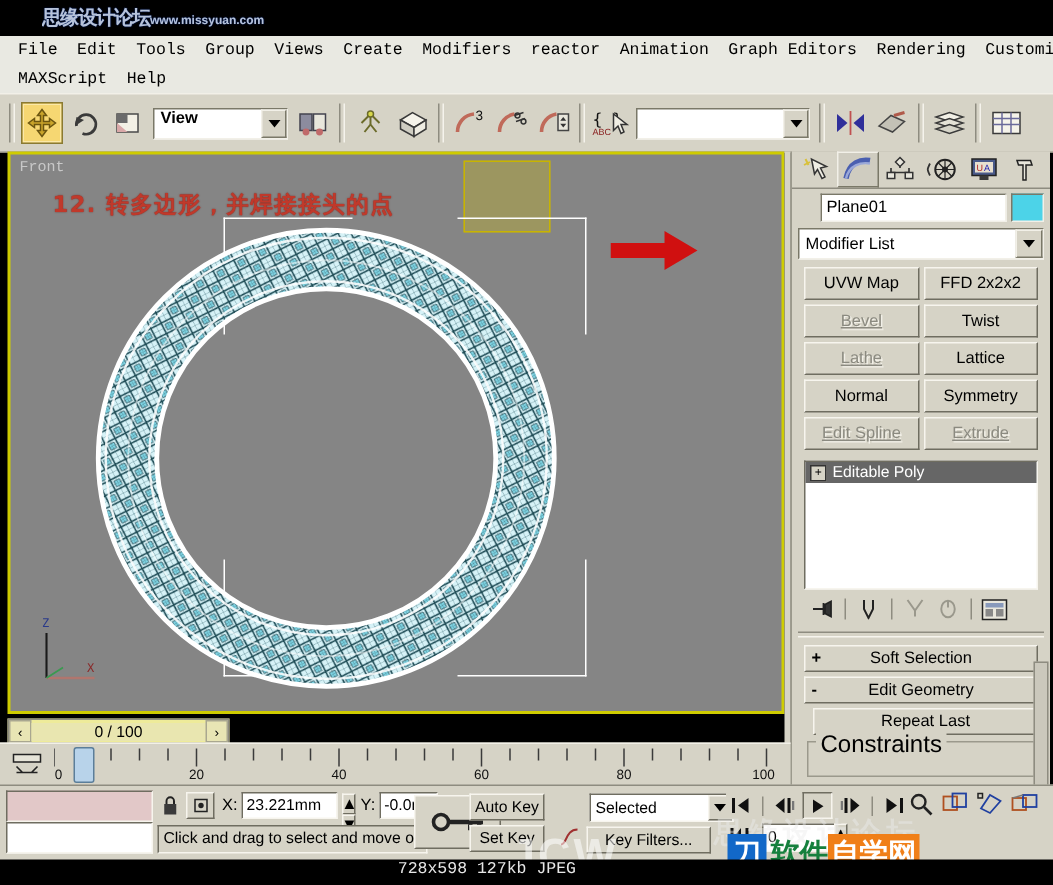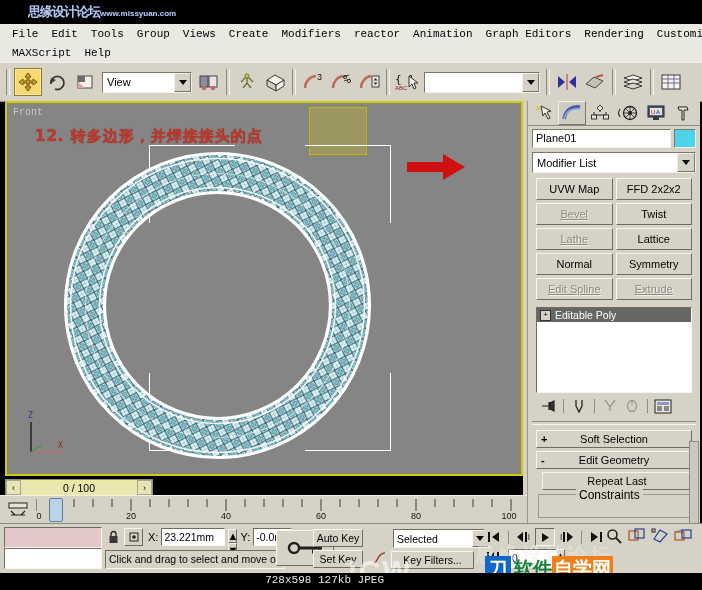--- a/index.html
+++ b/index.html
@@ -41,22 +41,22 @@
   .toolbar{position:absolute;left:0;top:62px;width:702px;height:38px;
     background:#d6d3c6;border-top:1px solid #f2f0e8;border-bottom:1px solid #8e8c80;
     display:flex;align-items:center;padding-left:3px;}
   .tsep{width:2px;height:26px;margin:0 3px;border-left:1px solid #8e8c80;
     border-right:1px solid #f5f3ec;flex:0 0 auto;}
   .tbtn{width:26px;height:26px;margin:0 1px;flex:0 0 auto;display:flex;
     align-items:center;justify-content:center;position:relative;}
   .tbtn.on{background:#f6d772;border:1px solid #8a7a32;box-shadow:inset 0 0 0 1px #fbe9a8;}
   .tbtn svg{display:block;}
   .tcombo{height:19px;background:#fff;border:1px solid;
-    border-color:#7a7868 #f2f0e8 #f2f0e8 #7a7868;display:flex;align-items:center;
-    margin:0 3px;flex:0 0 auto;}
+    border-color:#7a7868 #f2f0e8 #f2f0e8 #7a7868;display:flex;align-items:flex-start;
+    margin:0 3px;flex:0 0 auto;font-weight:bold;}
   .tcombo .cv{flex:1 1 auto;padding:0 4px;font-size:11px;color:#000;
     font-family:"Liberation Sans",sans-serif;}
   .tcombo .cb{width:15px;height:17px;background:#d6d3c6;border:1px solid;
     border-color:#f2f0e8 #7a7868 #7a7868 #f2f0e8;display:flex;
     align-items:center;justify-content:center;}
   .arrowdn{width:0;height:0;border-left:4px solid transparent;
     border-right:4px solid transparent;border-top:5px solid #000;}
 
   
   .vpwrap{position:absolute;left:5px;top:101px;width:518px;height:375px;
@@ -77,21 +77,21 @@
     border:1px solid #c8b400;background:rgba(190,175,40,.40);}
 
   
   .cmdpanel{position:absolute;left:527px;top:101px;width:172px;height:423px;
     background:#d6d3c6;border-left:1px solid #9b998c;}
   .cptabs{display:flex;height:24px;background:#d6d3c6;border-bottom:1px solid #8e8c80;
     align-items:center;padding-left:2px;}
   .cptab{width:26px;height:22px;display:flex;align-items:center;justify-content:center;
     border:1px solid transparent;}
   .cptab.sel{border-color:#f2f0e8 #7a7868 #7a7868 #f2f0e8;background:#cfccc0;}
-  .cprow{display:flex;align-items:center;padding:3px 4px 0 4px;gap:3px;}
+  .cprow{display:flex;align-items:center;padding:3px 4px 0 4px;gap:3px;margin-left:15px;}
   .namefield{flex:1 1 auto;height:17px;background:#fff;border:1px solid;
     border-color:#7a7868 #f2f0e8 #f2f0e8 #7a7868;padding:0 3px;font-size:11px;
     line-height:17px;color:#000;}
   .swatch{width:20px;height:17px;background:#4cd3e8;border:1px solid;
     border-color:#7a7868 #f2f0e8 #f2f0e8 #7a7868;}
   .modlist{margin:4px 4px 0 4px;height:19px;background:#fff;border:1px solid;
     border-color:#7a7868 #f2f0e8 #f2f0e8 #7a7868;display:flex;align-items:center;}
   .modlist .cv{flex:1 1 auto;padding:0 4px;font-size:11px;}
   .modlist .cb{width:16px;height:17px;background:#d6d3c6;border:1px solid;
     border-color:#f2f0e8 #7a7868 #7a7868 #f2f0e8;display:flex;align-items:center;
@@ -116,21 +116,21 @@
     border-bottom:1px solid #f7f5ee;}
   .rollups{padding:5px 8px 0 8px;}
   .rollup{height:16px;background:#d6d3c6;border:1px solid;
     border-color:#f7f5ee #6f6d60 #6f6d60 #f7f5ee;margin-bottom:3px;
     display:flex;align-items:center;font-size:11px;position:relative;}
   .rollup .pm{position:absolute;left:4px;font-weight:bold;font-size:11px;}
   .rollup .lbl{flex:1 1 auto;text-align:center;}
   .group{margin:4px 10px 0 10px;border:1px solid #9b998c;height:22px;
     position:relative;}
   .group .gtitle{position:absolute;left:5px;top:-7px;background:#d6d3c6;
-    padding:0 3px;font-size:12px;color:#000;margin-left:32px;}
+    padding:0 3px;font-size:16px;color:#000;}
   .scrollv{position:absolute;right:1px;top:340px;width:8px;height:82px;
     background:#cbc8bc;border:1px solid #8e8c80;}
 
   
   .frameslider{position:absolute;left:5px;top:479px;width:146px;height:15px;
     background:#eeeb9a;border:1px solid #8e8c80;display:flex;align-items:center;}
   .fsarrow{width:13px;height:13px;display:flex;align-items:center;
     justify-content:center;font-size:9px;color:#000;background:#e8e5b4;
     border:1px solid #a9a790;}
   .fsval{flex:1 1 auto;text-align:center;font-size:10.5px;color:#000;

